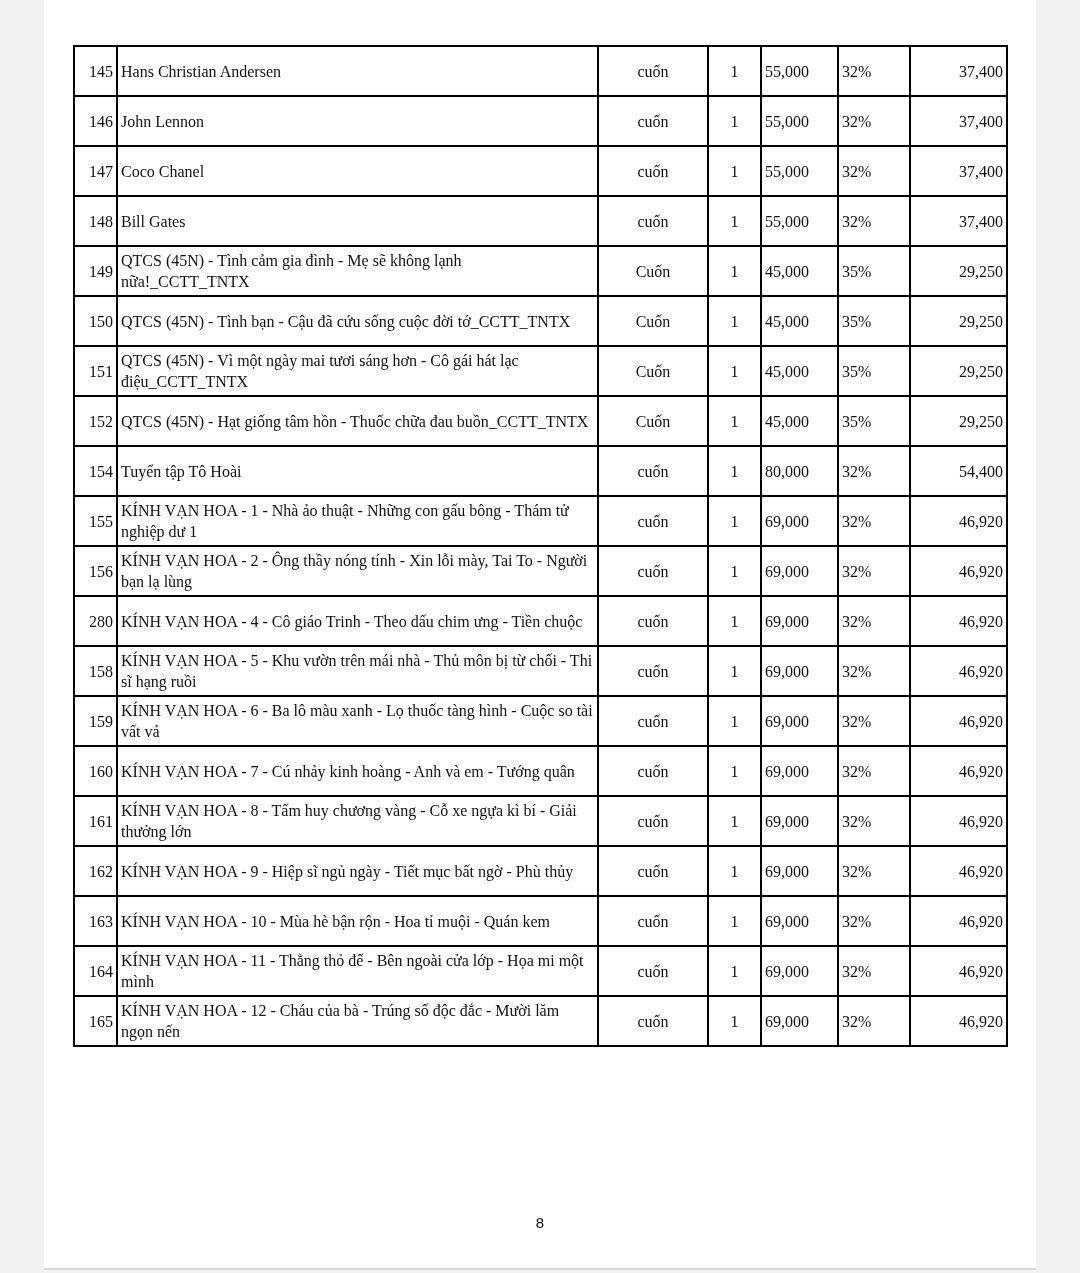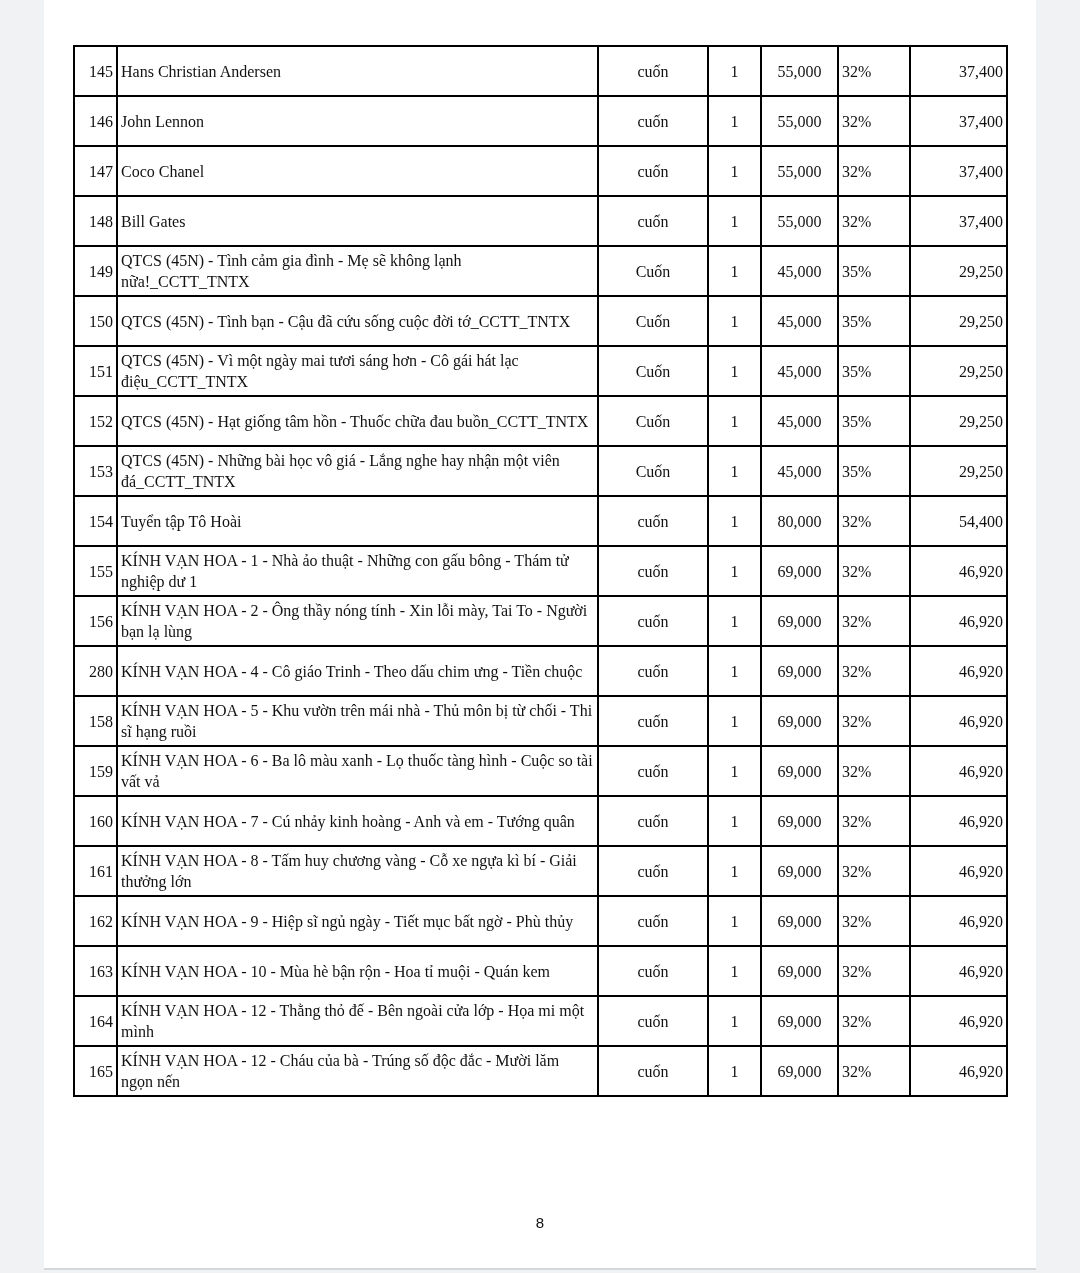--- a/index.html
+++ b/index.html
@@ -18,21 +18,21 @@
     padding-left:31px;
   }
   table.doc td {
     border:2px solid #000; padding:0 3px; font-size:16px; line-height:21px;
     vertical-align:middle; height:50px; box-sizing:border-box;
   }
   td.no { text-align:right; padding-right:1px; padding-left:0; }
   td.title { text-align:left; padding-left:2px; }
   td.unit { text-align:center;border-radius:16px; }
   td.qty { text-align:center; }
-  td.price { text-align:center; padding-right:6px; }
+  td.price { text-align:left; padding-right:6px; }
   td.disc { text-align:left; }
   td.net { text-align:right; padding-right:8px;border-radius:17px; }
   .page-number {
     position:absolute; left:0; width:992px; top:1214px; text-align:center;
     font-family:"Liberation Sans", "DejaVu Sans", sans-serif; font-size:15px; color:#111;
   }
 </style>
 </head>
 <body>
 
@@ -114,29 +114,20 @@
         <tr>
     <td class="no">152</td>
     <td class="title"> QTCS (45N) - Hạt giống tâm hồn - Thuốc chữa đau buồn_CCTT_TNTX</td>
     <td class="unit">Cuốn</td>
     <td class="qty">1</td>
     <td class="price">45,000</td>
     <td class="disc">35%</td>
     <td class="net">29,250</td>
   </tr>
         <tr>
-    <td class="no">153</td>
-    <td class="title"> QTCS (45N) - Những bài học vô giá - Lắng nghe hay nhận một viên đá_CCTT_TNTX</td>
-    <td class="unit">Cuốn</td>
-    <td class="qty">1</td>
-    <td class="price">45,000</td>
-    <td class="disc">35%</td>
-    <td class="net">29,250</td>
-  </tr>
-        <tr>
     <td class="no">154</td>
     <td class="title">Tuyển tập Tô Hoài</td>
     <td class="unit">cuốn</td>
     <td class="qty">1</td>
     <td class="price">80,000</td>
     <td class="disc">32%</td>
     <td class="net">54,400</td>
   </tr>
         <tr>
     <td class="no">155</td>
@@ -214,21 +205,21 @@
     <td class="no">163</td>
     <td class="title">KÍNH VẠN HOA - 10 - Mùa hè bận rộn - Hoa tỉ muội - Quán kem</td>
     <td class="unit">cuốn</td>
     <td class="qty">1</td>
     <td class="price">69,000</td>
     <td class="disc">32%</td>
     <td class="net">46,920</td>
   </tr>
         <tr>
     <td class="no">164</td>
-    <td class="title">KÍNH VẠN HOA - 12 - Thằng thỏ đế - Bên ngoài cửa lớp - Họa mi một mình</td>
+    <td class="title">KÍNH VẠN HOA - 11 - Thằng thỏ đế - Bên ngoài cửa lớp - Họa mi một mình</td>
     <td class="unit">cuốn</td>
     <td class="qty">1</td>
     <td class="price">69,000</td>
     <td class="disc">32%</td>
     <td class="net">46,920</td>
   </tr>
         <tr>
     <td class="no">165</td>
     <td class="title">KÍNH VẠN HOA - 12 - Cháu của bà - Trúng số độc đắc - Mười lăm ngọn nến</td>
     <td class="unit">cuốn</td>

